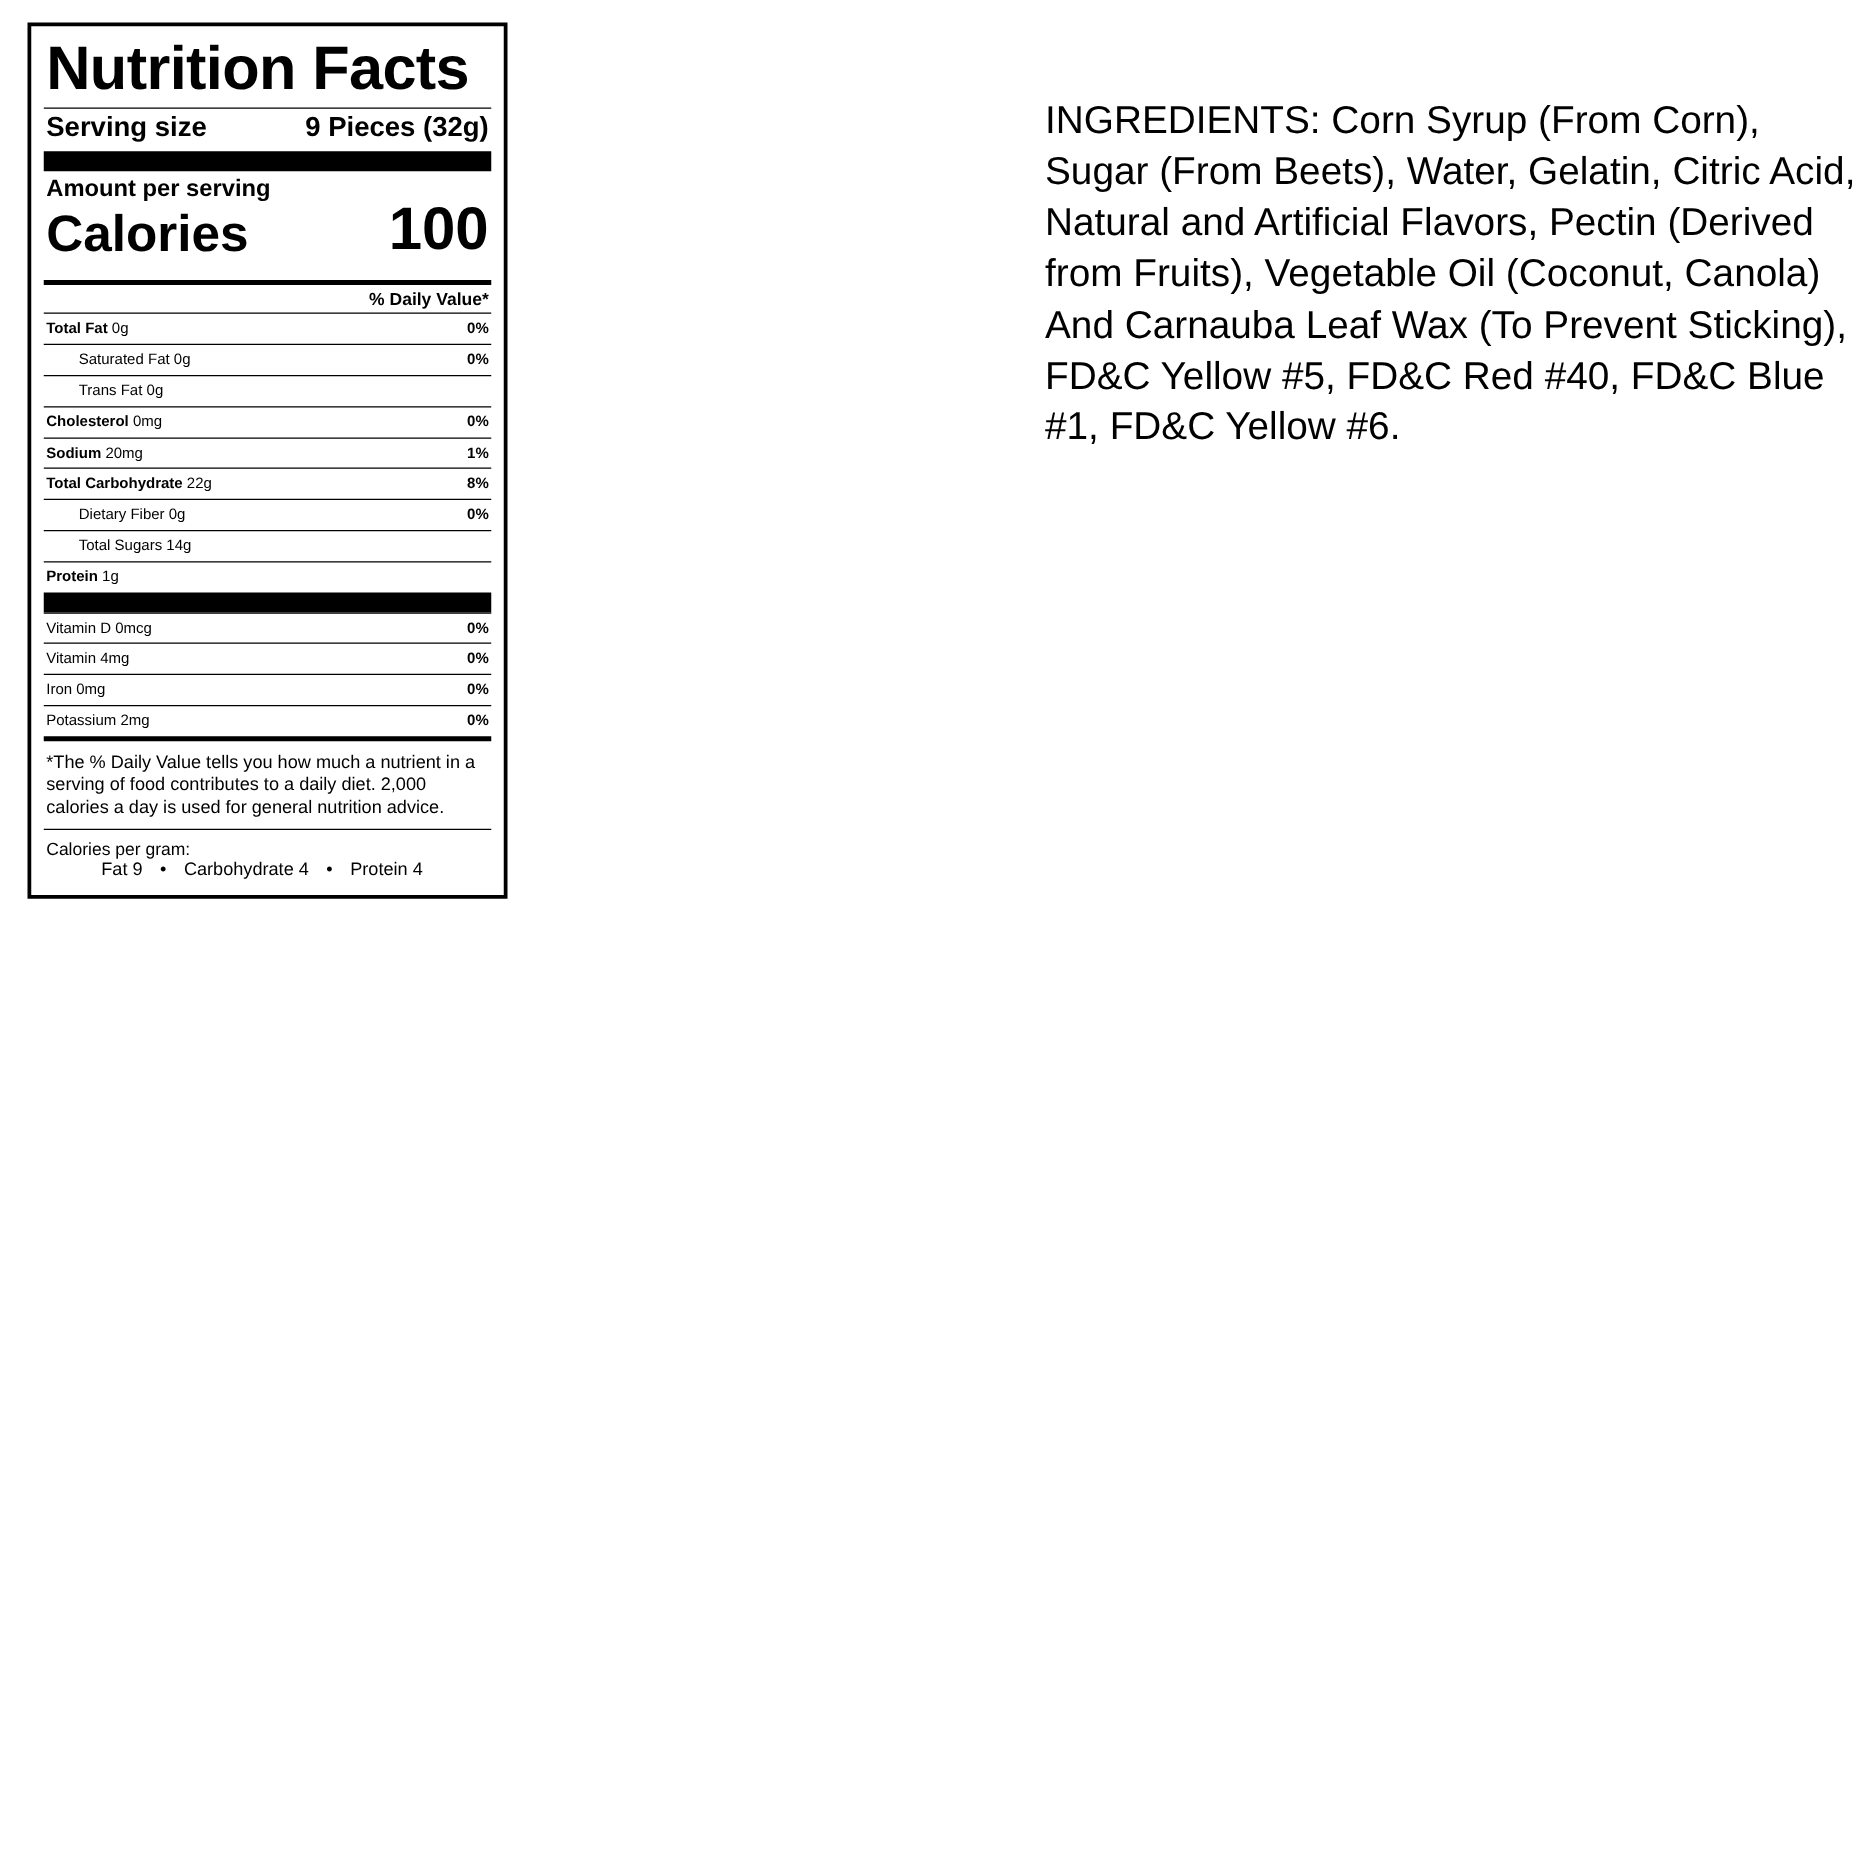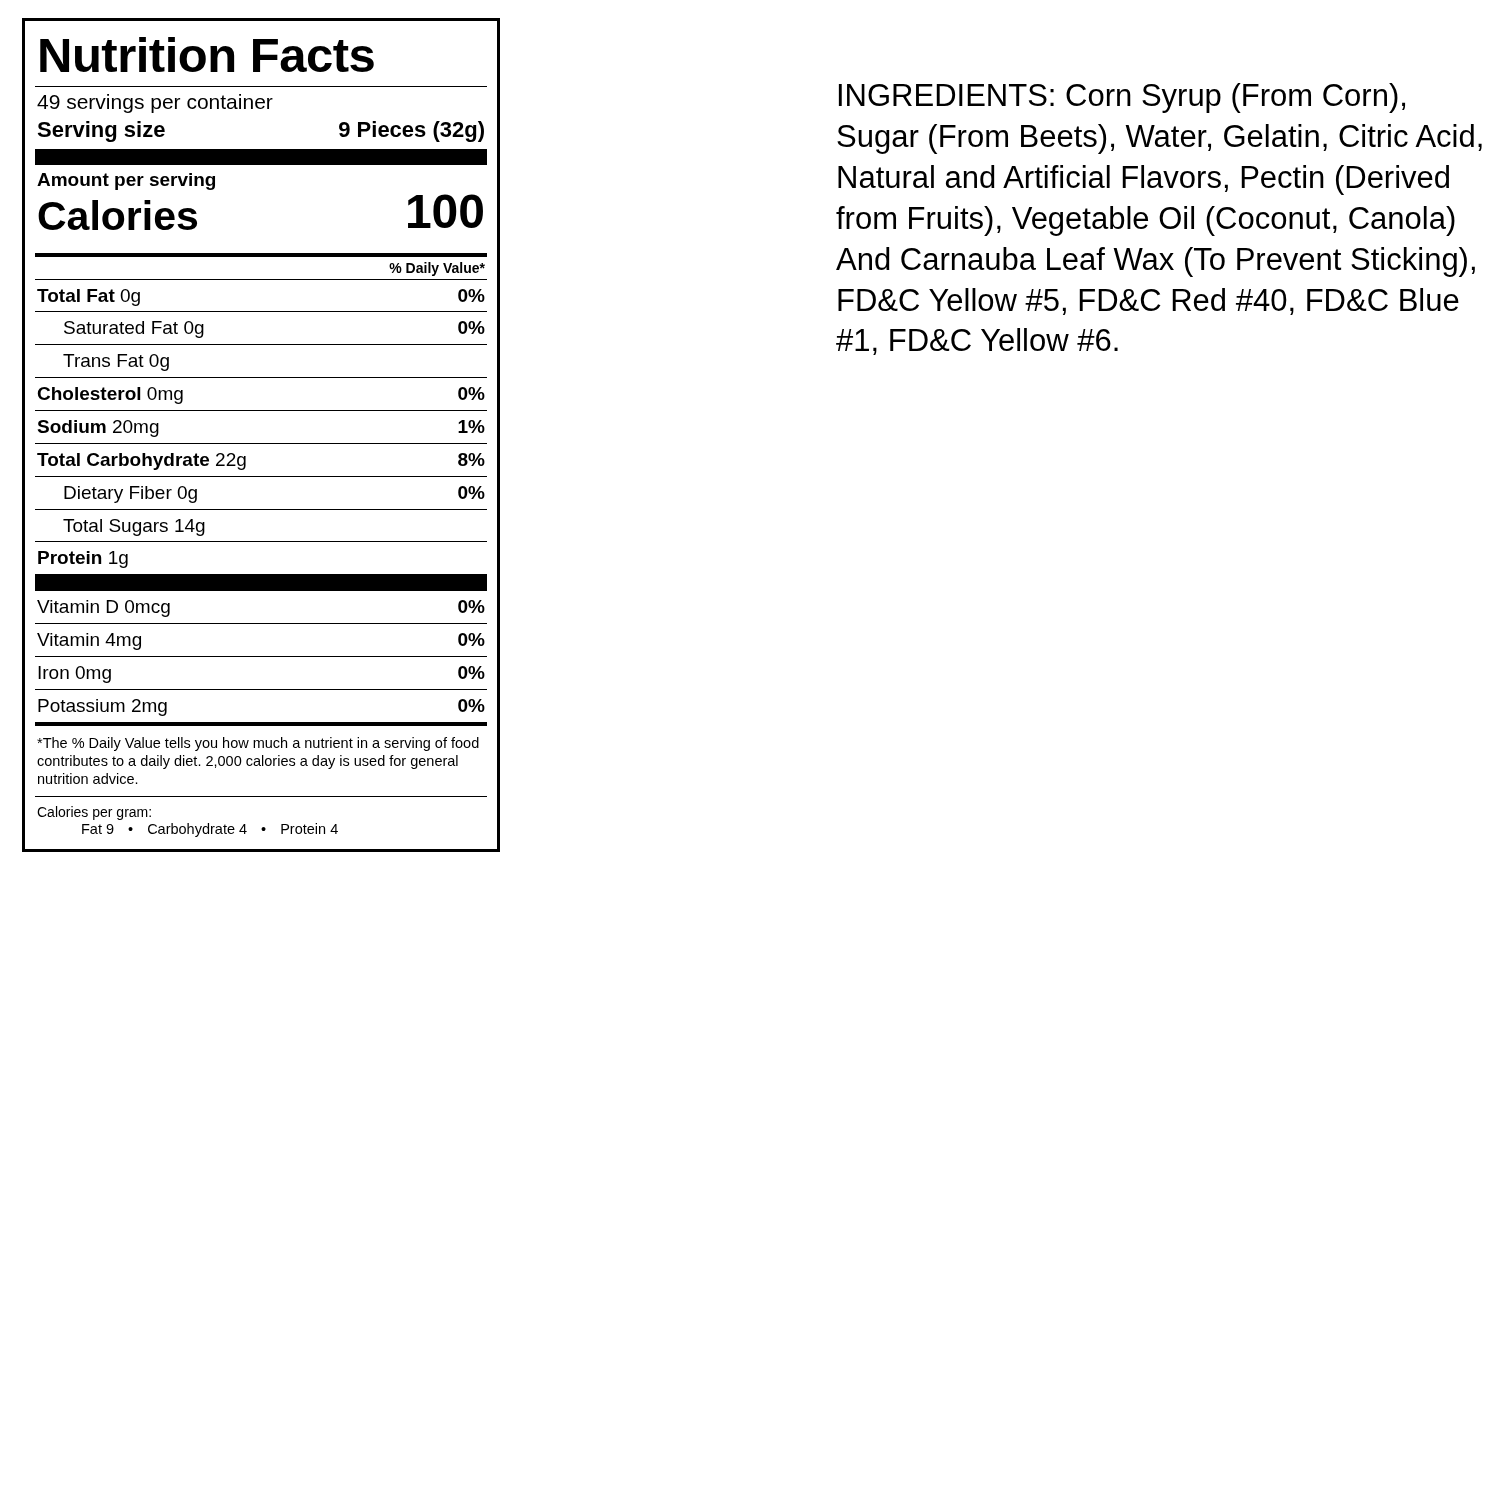--- a/index.html
+++ b/index.html
@@ -14,21 +14,21 @@
     font-family: "Liberation Sans", sans-serif;
     color: #000000;
     overflow: hidden;
   }
 
   
   .nf-panel {
     position: absolute;
     left: 22px;
     top: 18px;
-    width: 478px;
+    width: 384px;
     box-sizing: border-box;
     border: 3px solid #000;
     background: #fff;
     padding: 8px 10px 12px 10px;
   }
 
   .nf-title {
     font-size: 49px;
     font-weight: bold;
     line-height: 1.0;
@@ -80,21 +80,21 @@
     text-align: right;
     font-size: 14px;
     font-weight: bold;
     margin: 3px 2px 3px 2px;
   }
 
   .nf-row {
     display: flex;
     justify-content: space-between;
     align-items: center;
-    font-size: 19px;
+    font-size: 12px;
     padding: 5px 2px 5px 2px;
     border-top: 1px solid #000;
     line-height: 1.15;
   }
   .nf-row .lbl { padding-right: 8px; }
   .nf-row .val { font-weight: bold; white-space: nowrap; }
   .nf-row .lbl b { font-weight: bold; }
   .indent-1 { padding-left: 28px; }
   .indent-2 { padding-left: 54px; }
 
@@ -126,21 +126,20 @@
   }
 </style>
 </head>
 <body>
 
 <div class="nf-panel">
 
   <div class="nf-title">Nutrition Facts</div>
   <div class="rule-thin"></div>
 
-  <div class="nf-servings">49 servings per container</div>
 
   <div class="nf-serving-size">
     <span>Serving size</span>
     <span>9 Pieces (32g)</span>
   </div>
 
   <div class="rule-thick"></div>
 
   <div class="nf-amount">Amount per serving</div>
 

